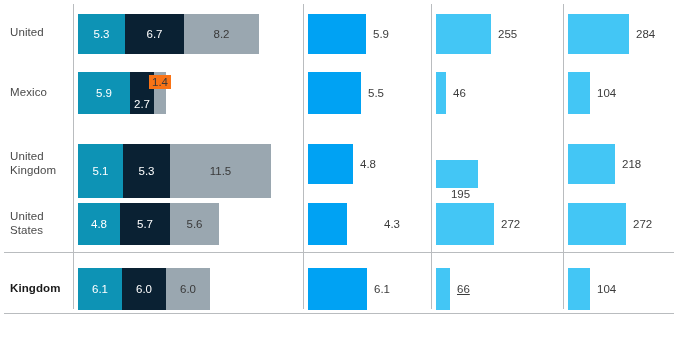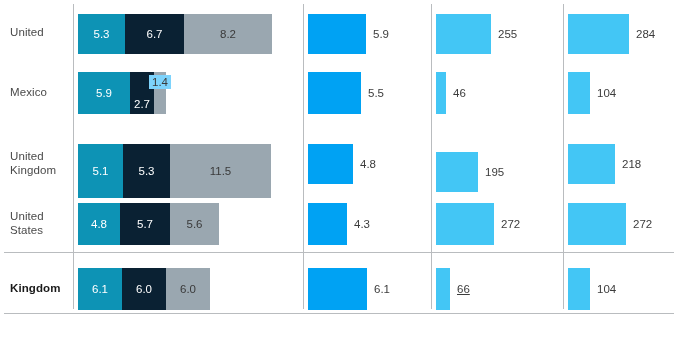--- a/index.html
+++ b/index.html
@@ -89,21 +89,21 @@
     z-index: 4;
     padding: 1px 3px;
   }
   .seg.narrow.seg-navy .seg-val {
     background: #0a2133;
     left: 50%;
     transform: translateX(-50%);
     bottom: 3px;
   }
   .seg.narrow.seg-gray .seg-val {
-    background: #7dd3fc;
+    background: #f97316;
     left: 50%;
     transform: translateX(-50%);
     top: 3px;
   }
 
   
   .bar-wrap {
     position: absolute;
     display: flex;
     align-items: center;
@@ -137,21 +137,21 @@
     <div class="row-label" style="top:12px;">
       <span>United</span>
     </div>
     <div class="stack" style="left:78px; top:0; height:40px;">
       <div class="seg seg-teal" style="width:47px;">
         <span class="seg-val">5.3</span>
       </div>
       <div class="seg seg-navy" style="width:59px;">
         <span class="seg-val">6.7</span>
       </div>
-      <div class="seg seg-gray" style="width:88px;">
+      <div class="seg seg-gray" style="width:75px;">
         <span class="seg-val">8.2</span>
       </div>
     </div>
     <div class="bar-wrap" style="left:308px; top:0; height:40px;">
       <div class="bar bar-blue" style="width:58px;"></div>
       <span class="bar-val">5.9</span>
     </div>
     <div class="bar-wrap" style="left:436px; top:0; height:40px;">
       <div class="bar bar-ltblue" style="width:55px;"></div>
       <span class="bar-val">255</span>
@@ -204,21 +204,21 @@
         <span class="seg-val">5.3</span>
       </div>
       <div class="seg seg-gray" style="width:101px;">
         <span class="seg-val">11.5</span>
       </div>
     </div>
     <div class="bar-wrap" style="left:308px; top:0; height:40px;">
       <div class="bar bar-blue" style="width:45px;"></div>
       <span class="bar-val">4.8</span>
     </div>
-    <div class="bar-wrap" style="left:436px; top:8px; height:40px;">
+    <div class="bar-wrap" style="left:436px; top:16px; height:40px;flex-direction:column;">
       <div class="bar bar-ltblue" style="width:42px;"></div>
       <span class="bar-val">195</span>
     </div>
     <div class="bar-wrap" style="left:568px; top:0; height:40px;">
       <div class="bar bar-ltblue" style="width:47px;"></div>
       <span class="bar-val">218</span>
     </div>
   </div>
 
   <div class="row" style="top:203px; height:42px;">
@@ -230,21 +230,21 @@
       <div class="seg seg-teal" style="width:42px;">
         <span class="seg-val">4.8</span>
       </div>
       <div class="seg seg-navy" style="width:50px;">
         <span class="seg-val">5.7</span>
       </div>
       <div class="seg seg-gray" style="width:49px;">
         <span class="seg-val">5.6</span>
       </div>
     </div>
-    <div class="bar-wrap" style="left:308px; top:0; height:42px;">
+    <div class="bar-wrap" style="left:308px; top:0; height:42px;gap:30px;">
       <div class="bar bar-blue" style="width:39px;"></div>
       <span class="bar-val">4.3</span>
     </div>
     <div class="bar-wrap" style="left:436px; top:0; height:42px;">
       <div class="bar bar-ltblue" style="width:58px;"></div>
       <span class="bar-val">272</span>
     </div>
     <div class="bar-wrap" style="left:568px; top:0; height:42px;">
       <div class="bar bar-ltblue" style="width:58px;"></div>
       <span class="bar-val">272</span>

